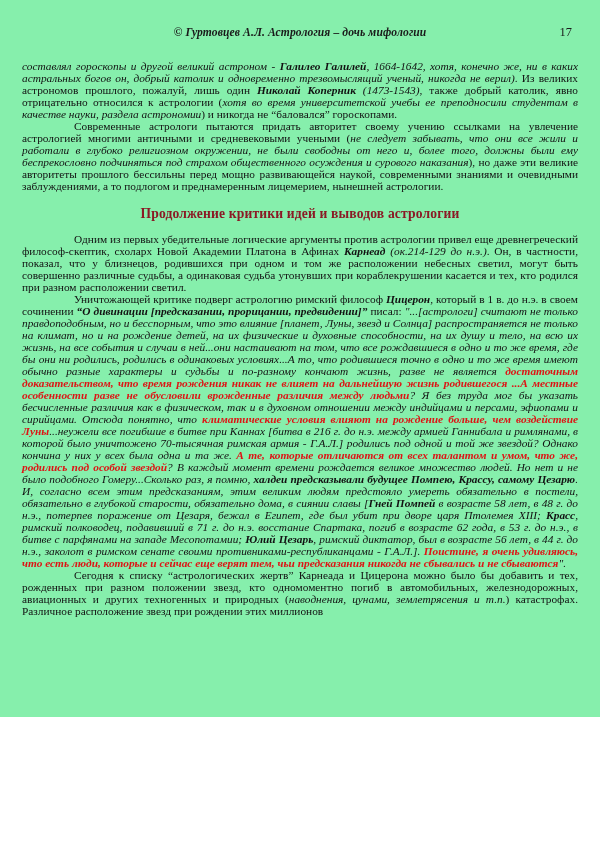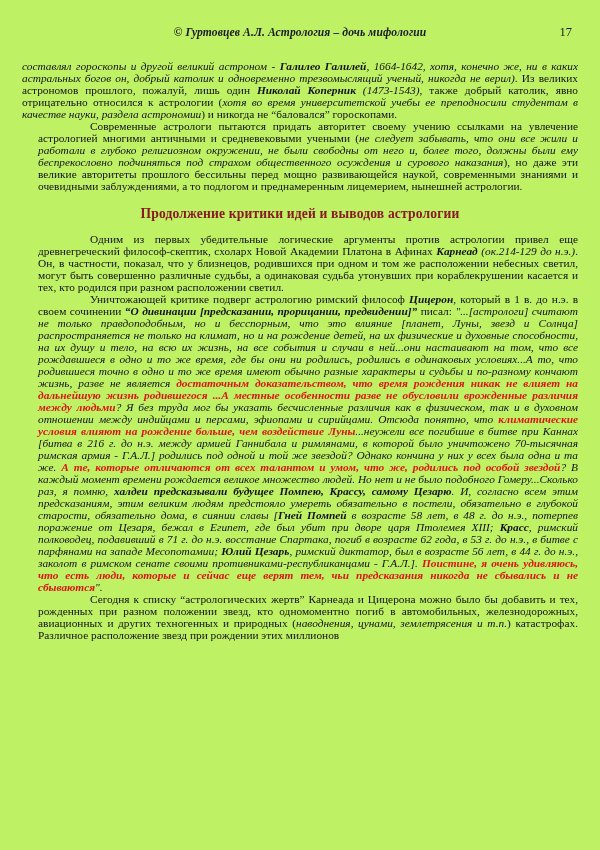--- a/index.html
+++ b/index.html
@@ -10,24 +10,24 @@
   body {
     width: 600px;
     height: 850px;
     font-family: "Liberation Serif", "DejaVu Serif", serif;
     color: #000000;
     overflow: hidden;
   }
   .page {
     position: relative;
     width: 600px;
-    height: 850px;
+    height: 717px;
     box-sizing: border-box;
     padding: 26px 22px 10px 22px;
-    background: #bef264;
+    background: #86efac;
   }
 
   
   .header {
     position: relative;
     height: 22px;
     margin-bottom: 12px;
   }
   .header-title {
     position: absolute;
@@ -57,21 +57,20 @@
     text-justify: inter-word;
     color: #111111;
   }
   p.para {
     margin: 0 0 0 0;
     text-indent: 0;
     text-align: justify;
   }
   p.para.indent {
     text-indent: 52px;
-    margin-left: 16px;
   }
   .i   { font-style: italic; }
   .bi  { font-weight: bold; font-style: italic; }
   .redbi { color: #dd1414; font-weight: bold; font-style: italic; }
 
   
   .section-heading {
     margin: 16px 0 13px 0;
     text-align: center;
     font-weight: bold;

